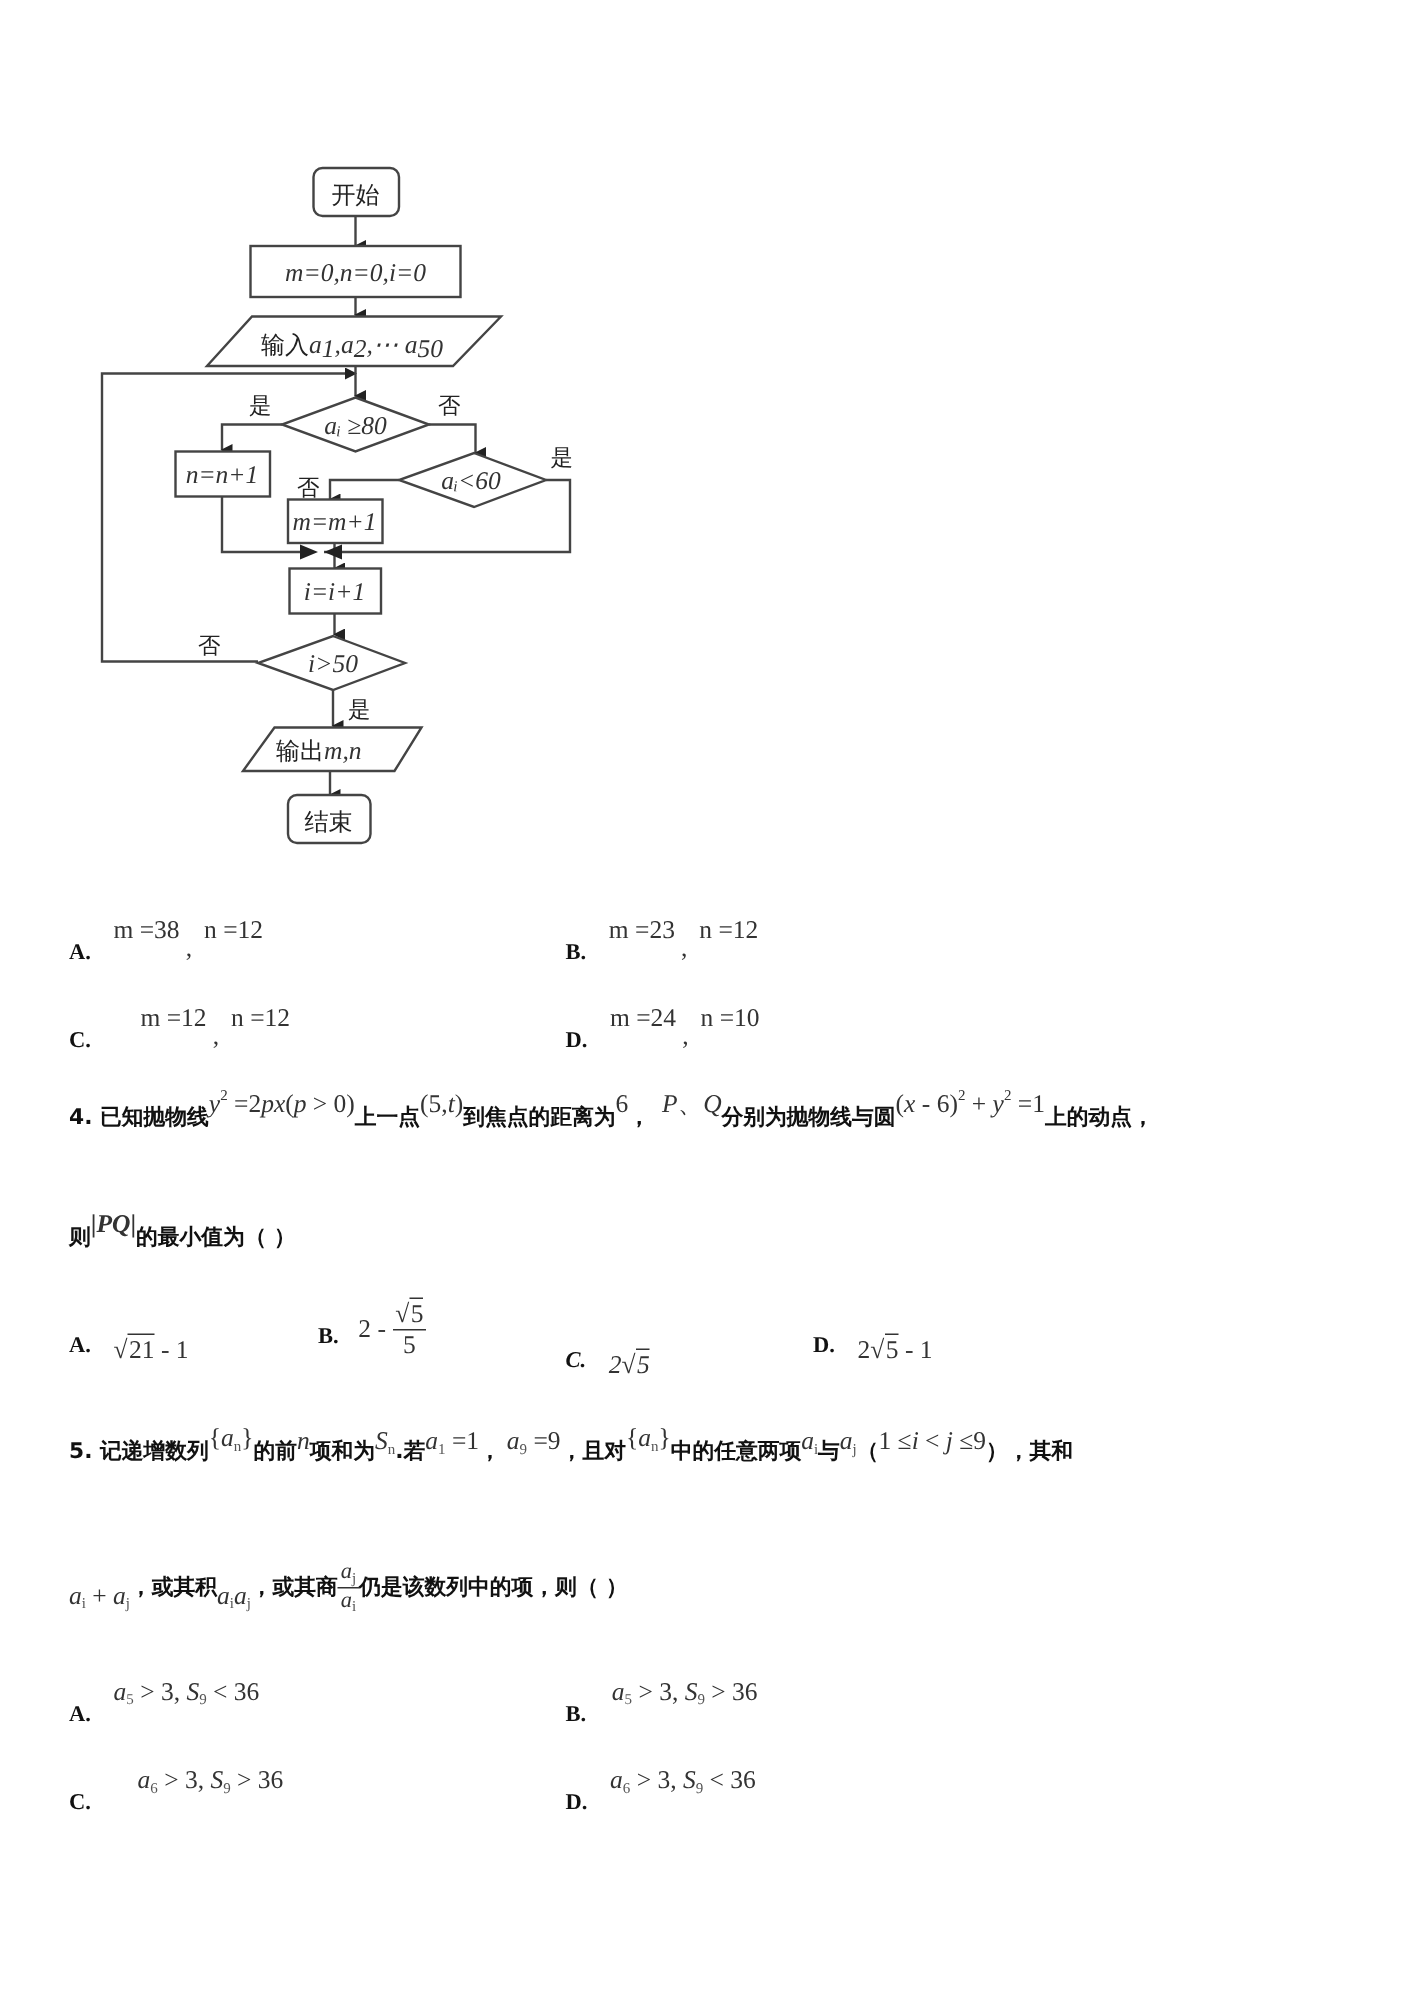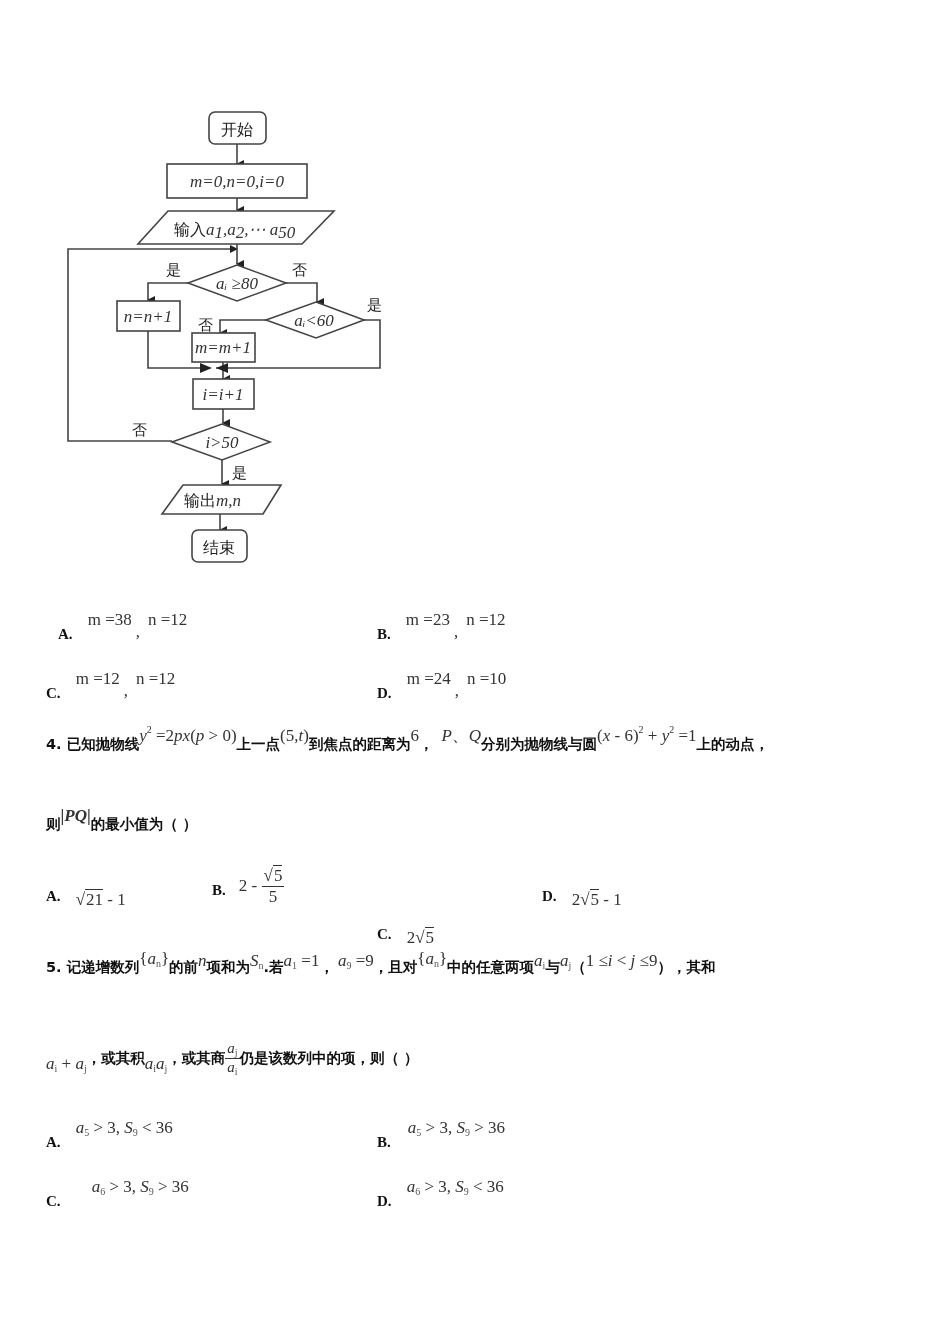--- a/index.html
+++ b/index.html
@@ -96,31 +96,31 @@
   <text class="fc-math" x="222" y="448" text-anchor="middle">i&gt;50</text>
   <text class="fc-label" x="132" y="435">否</text>
   <text class="fc-label" x="232" y="478">是</text>
   <text x="184" y="506">
     <tspan class="fc-text">输出</tspan><tspan class="fc-math">m,n</tspan>
   </text>
   <text class="fc-text" x="219" y="553" text-anchor="middle">结束</text>
 </svg>
 
 <div>
-  <div class="line" style="left:58px;top:610px;">
+  <div class="line" style="left:46px;top:610px;">
     <span class="opt-letter" style="position:relative;top:14px;">A.</span>
     <span class="math" style="margin-left:10px;">m =38</span><span class="math" style="position:relative;top:12px;margin:0 8px 0 4px;">,</span><span class="math">n =12</span>
   </div>
   <div class="line" style="left:377px;top:610px;">
     <span class="opt-letter" style="position:relative;top:14px;">B.</span>
     <span class="math" style="margin-left:10px;">m =23</span><span class="math" style="position:relative;top:12px;margin:0 8px 0 4px;">,</span><span class="math">n =12</span>
   </div>
   <div class="line" style="left:46px;top:669px;">
     <span class="opt-letter" style="position:relative;top:14px;">C.</span>
-    <span class="math" style="margin-left:10px;">m =12</span><span class="math" style="position:relative;top:12px;margin:0 8px 0 4px;">,</span><span class="math">n =12</span>
+    <span class="math" style="margin-left:28px;">m =12</span><span class="math" style="position:relative;top:12px;margin:0 8px 0 4px;">,</span><span class="math">n =12</span>
   </div>
   <div class="line" style="left:377px;top:669px;">
     <span class="opt-letter" style="position:relative;top:14px;">D.</span>
     <span class="math" style="margin-left:10px;">m =24</span><span class="math" style="position:relative;top:12px;margin:0 8px 0 4px;">,</span><span class="math">n =10</span>
   </div>
 </div>
 
 <div>
   <div class="line" style="left:46px;top:732px;">
     <span class="cn">4.</span>
@@ -131,21 +131,21 @@
   </div>
   <div>
     <div class="line" style="left:46px;top:886px;">
       <span class="opt-letter">A.</span>
       <span class="math" style="margin-left:10px;position:relative;top:4px;">√<span class="sqrt">21</span> - 1</span>
     </div>
     <div class="line" style="left:212px;top:866px;">
       <span class="opt-letter" style="position:relative;top:4px;">B.</span>
       <span class="math" style="margin-left:8px;">2 - </span><span class="math frac"><span class="num">√<span class="sqrt">5</span></span><span class="den">5</span></span>
     </div>
-    <div class="line" style="left:377px;top:924px;">
+    <div class="line" style="left:377px;top:896px;font-style:italic;">
       <span class="opt-letter">C.</span>
       <span class="math" style="margin-left:10px;position:relative;top:4px;">2√<span class="sqrt">5</span></span>
     </div>
     <div class="line" style="left:542px;top:886px;">
       <span class="opt-letter">D.</span>
       <span class="math" style="margin-left:10px;position:relative;top:4px;">2√<span class="sqrt">5</span> - 1</span>
     </div>
   </div>
 </div>
 

